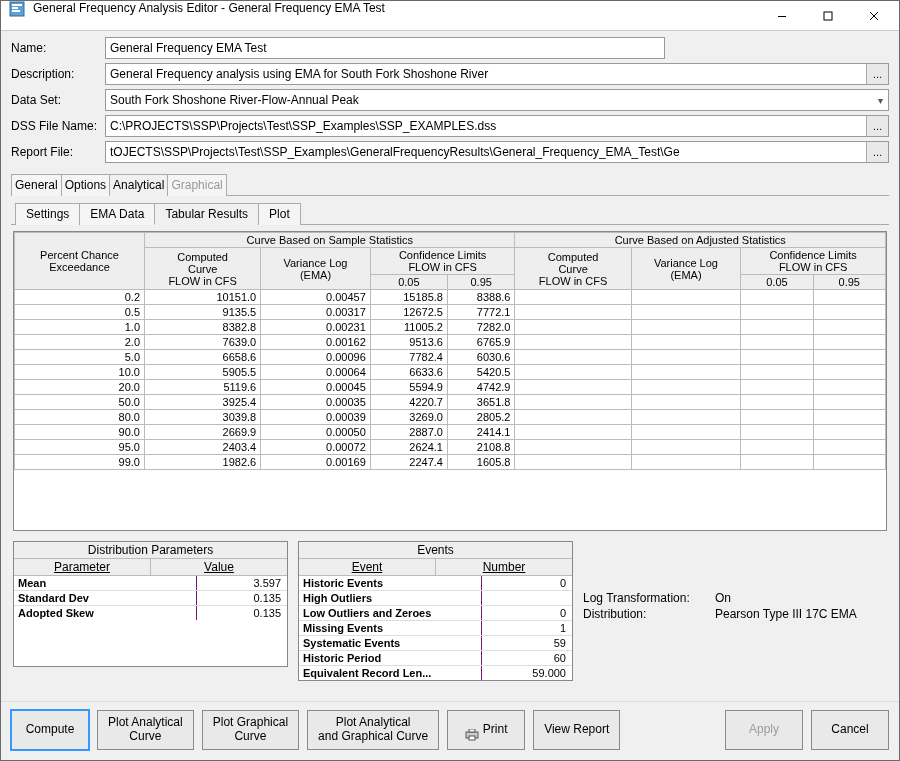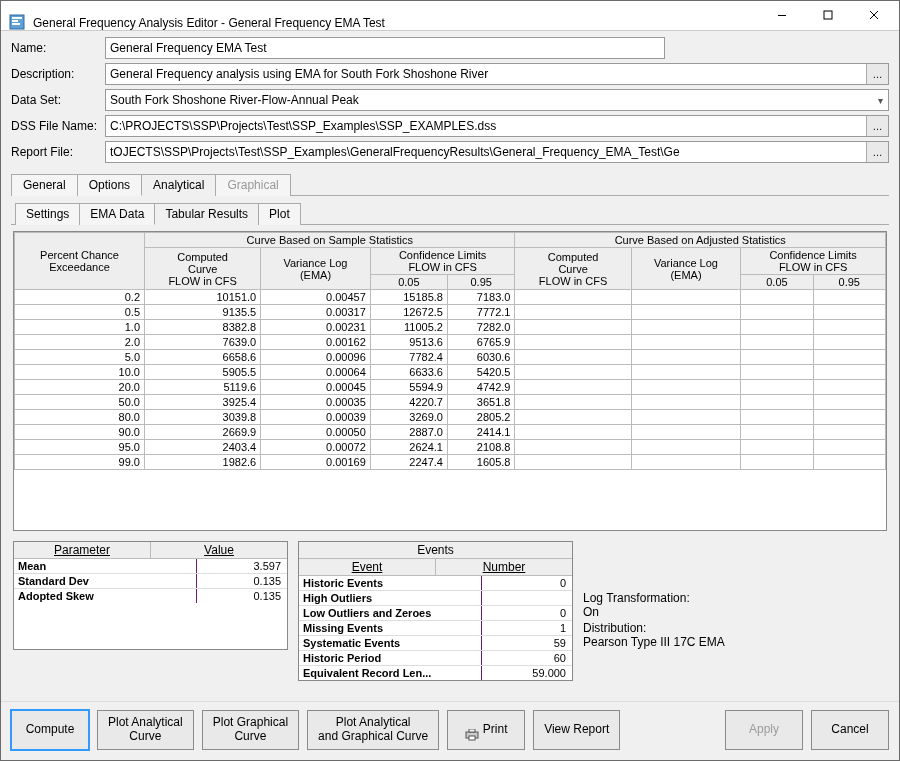--- a/index.html
+++ b/index.html
@@ -1,37 +1,37 @@
 <!DOCTYPE html>
 <html><head>
 <meta charset="utf-8">
 <style>
   * { box-sizing: border-box; }
   html, body { margin:0; padding:0; font-family: "Segoe UI", Tahoma, Arial, sans-serif; font-size:12px; color:#000; background:#fff; }
   .window { width:900px; height:761px; border:1px solid #6a6a6a; display:flex; flex-direction:column; background:#f0f0f0; }
-  .titlebar { height:30px; background:#fff; display:flex; align-items:flex-end; padding:0 2px 0 8px; border-bottom:1px solid #ccc; }
+  .titlebar { height:30px; background:#fff; display:flex; align-items:flex-start; padding:0 2px 6px 8px; border-bottom:1px solid #ccc; }
   .titlebar .appicon { width:16px; height:16px; margin-right:8px; }
   .titlebar .title { flex:1; font-size:12px; }
   .titlebar .winbtn { width:46px; height:30px; display:flex; align-items:center; justify-content:center; }
 
   .content { padding:6px 10px 4px 10px; flex:1; display:flex; flex-direction:column; }
 
   .fieldrow { display:flex; align-items:center; margin-bottom:4px; }
   .fieldrow label { width:94px; font-size:12px; }
   .fieldrow .inputwrap { flex:1; position:relative; }
   .fieldrow input[type=text], .fieldrow select {
     width:100%; height:22px; font-size:12px; padding:2px 4px; border:1px solid #999; background:#fff;
   }
   .fieldrow.name-row .inputwrap { max-width:560px; }
   .fieldrow select { appearance:none; padding-right:20px; }
   .fieldrow .select-caret { position:absolute; right:6px; top:50%; transform:translateY(-50%); pointer-events:none; color:#555; font-size:10px; }
   .fieldrow .browsebtn { position:absolute; right:1px; top:1px; width:22px; height:20px; border-left:1px solid #aaa; background:#e9e9e9; display:flex; align-items:center; justify-content:center; font-size:10px; cursor:pointer; }
 
   .tabs-top { margin-top:6px; border-bottom:1px solid #aaa; display:flex; }
-  .tabs-top .tab { border:1px solid #aaa; border-bottom:none; background:#f5f5f5; padding:3px 11px; margin-right:-1px; font-size:12px; cursor:pointer; position:relative; top:1px; color:#000;}
+  .tabs-top .tab { border:1px solid #aaa; border-bottom:none; background:#f5f5f5; padding:3px 3px; margin-right:-1px; font-size:12px; cursor:pointer; position:relative; top:1px; color:#000;}
   .tabs-top .tab.active { background:#f0f0f0; border-bottom:1px solid #f0f0f0; }
   .tabs-top .tab.disabled { color:#999; }
 
   .subtabs { margin-top:6px; display:flex; border-bottom:1px solid #aaa; padding-left:4px;text-align:right;}
   .subtabs .tab { border:1px solid #aaa; border-bottom:none; background:#f5f5f5; padding:3px 10px; margin-right:-1px; font-size:12px; cursor:pointer; position:relative; top:1px; }
   .subtabs .tab.active { background:#f0f0f0; border-bottom:1px solid #f0f0f0; }
 
   .panel-body { flex:1; display:flex; flex-direction:column; padding:6px 2px 0 2px; }
 
   .datatable-wrap { border:1px solid #888; background:#fff; height:300px; overflow:hidden; }
@@ -48,21 +48,21 @@
   .twocol-head > div { flex:1; text-align:center; padding:1px 0; }
   .twocol-head > div:first-child { border-right:1px solid #bbb; }
   .rows .row { display:flex; font-size:11px; border-bottom:1px solid #ddd; }
   .rows .row:last-child { border-bottom:none;}
   .rows .row > div:first-child { flex:1; padding:1px 4px; border-right:1px solid #701a75;font-weight:bold; }
   .rows .row > div:last-child { width:90px; text-align:right; padding:1px 6px; }
   #dist-params { width:275px; }
   #events-box { width:275px; }
 
   .meta-block { font-size:12px; padding-top:50px; }
-  .meta-block .mrow { display:flex; margin-bottom:2px;flex-direction:column; }
+  .meta-block .mrow { display:flex; margin-bottom:2px; }
   .meta-block .mrow .ml { width:132px; }
   .meta-block .mrow .mv {  }
 
   .button-row { display:flex; gap:8px; padding:8px 10px 10px 10px; align-items:stretch; border-top:1px solid #ddd; background:#f0f0f0; }
   .button-row .btn { border:1px solid #8a8a8a; background:#e9e9e9; padding:4px 10px; font-size:12px; text-align:center; cursor:pointer; min-width:78px; display:flex; align-items:center; justify-content:center; white-space:pre-line; line-height:1.15; }
   .button-row .btn.default { outline:2px solid #3399ff; outline-offset:-1px; }
   .button-row .btn.disabled { color:#9c9c9c; cursor:default; }
   .button-row .spacer { flex:1; }
   .btn .picon { margin-right:4px; }
 </style>
@@ -181,21 +181,21 @@
               <th>0.05</th>
               <th>0.95</th>
             </tr>
           </thead>
           <tbody id="results-tbody">
               <tr>
                 <td>0.2</td>
                 <td>10151.0</td>
                 <td>0.00457</td>
                 <td>15185.8</td>
-                <td>7183.0</td>
+                <td>8388.6</td>
                 <td></td>
                 <td></td>
                 <td></td>
                 <td></td>
               </tr>
               <tr>
                 <td>0.5</td>
                 <td>9135.5</td>
                 <td>0.00317</td>
                 <td>12672.5</td>
@@ -315,20 +315,21 @@
                 <td></td>
                 <td></td>
               </tr>
             </tbody>
         </table>
       </div>
 
       <div class="bottom-widgets">
 
         <div id="dist-params" class="box">
+          <div class="box-title">Distribution Parameters</div>
           <div class="twocol-head">
             <div>Parameter</div>
             <div>Value</div>
           </div>
           <div class="rows" id="dp-rows" style="min-height:90px; background:#fff;">
               <div class="row">
                 <div>Mean</div>
                 <div>3.597</div>
               </div>
               <div class="row">

